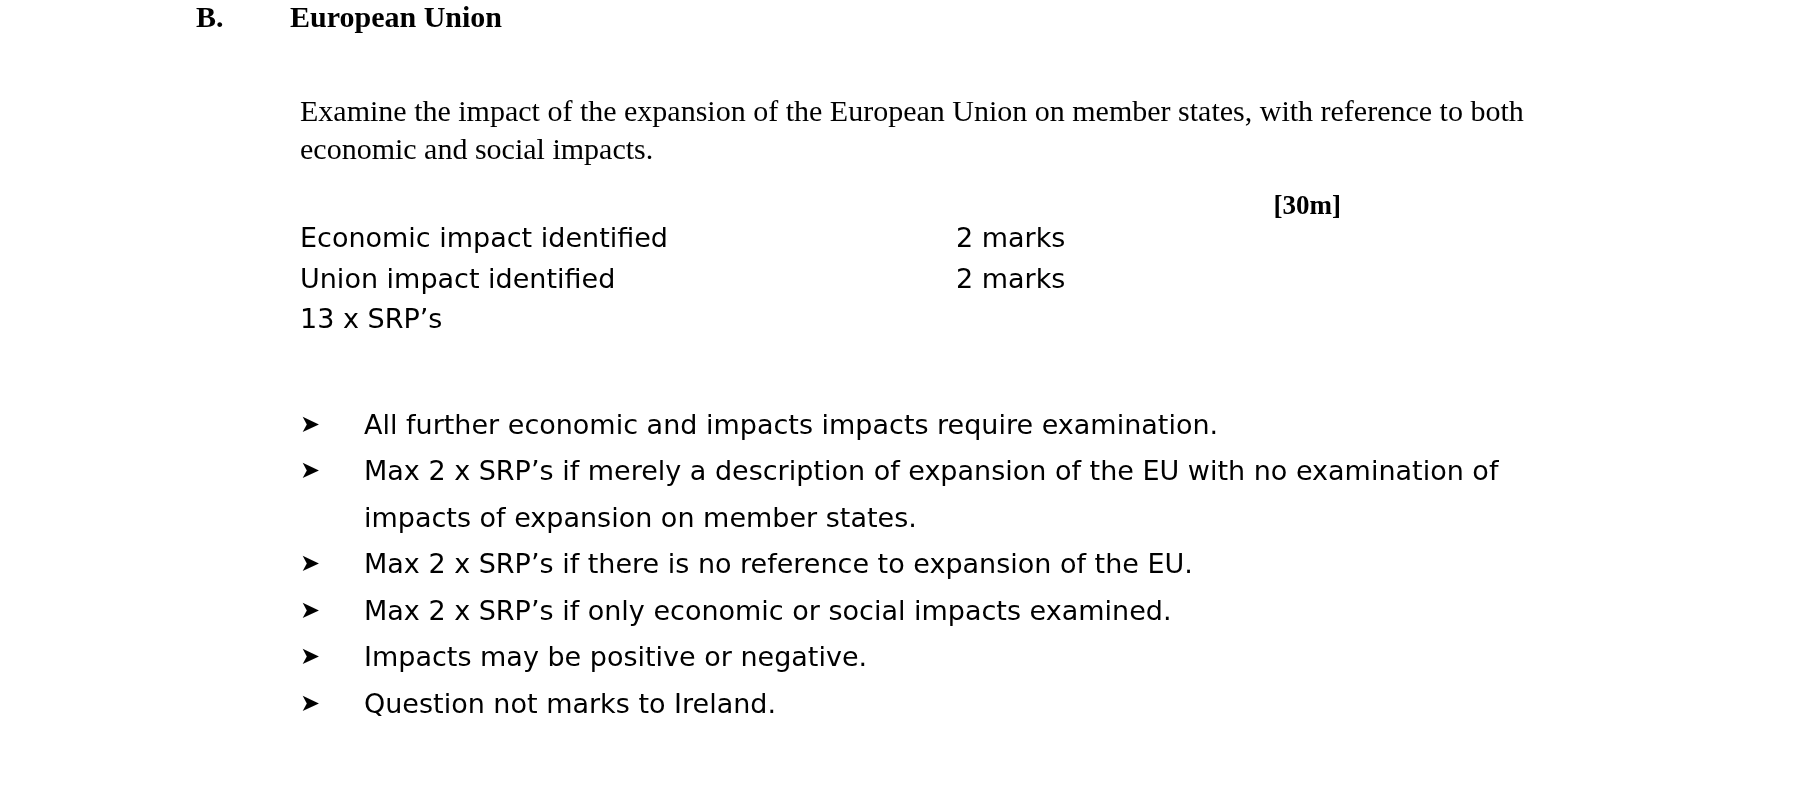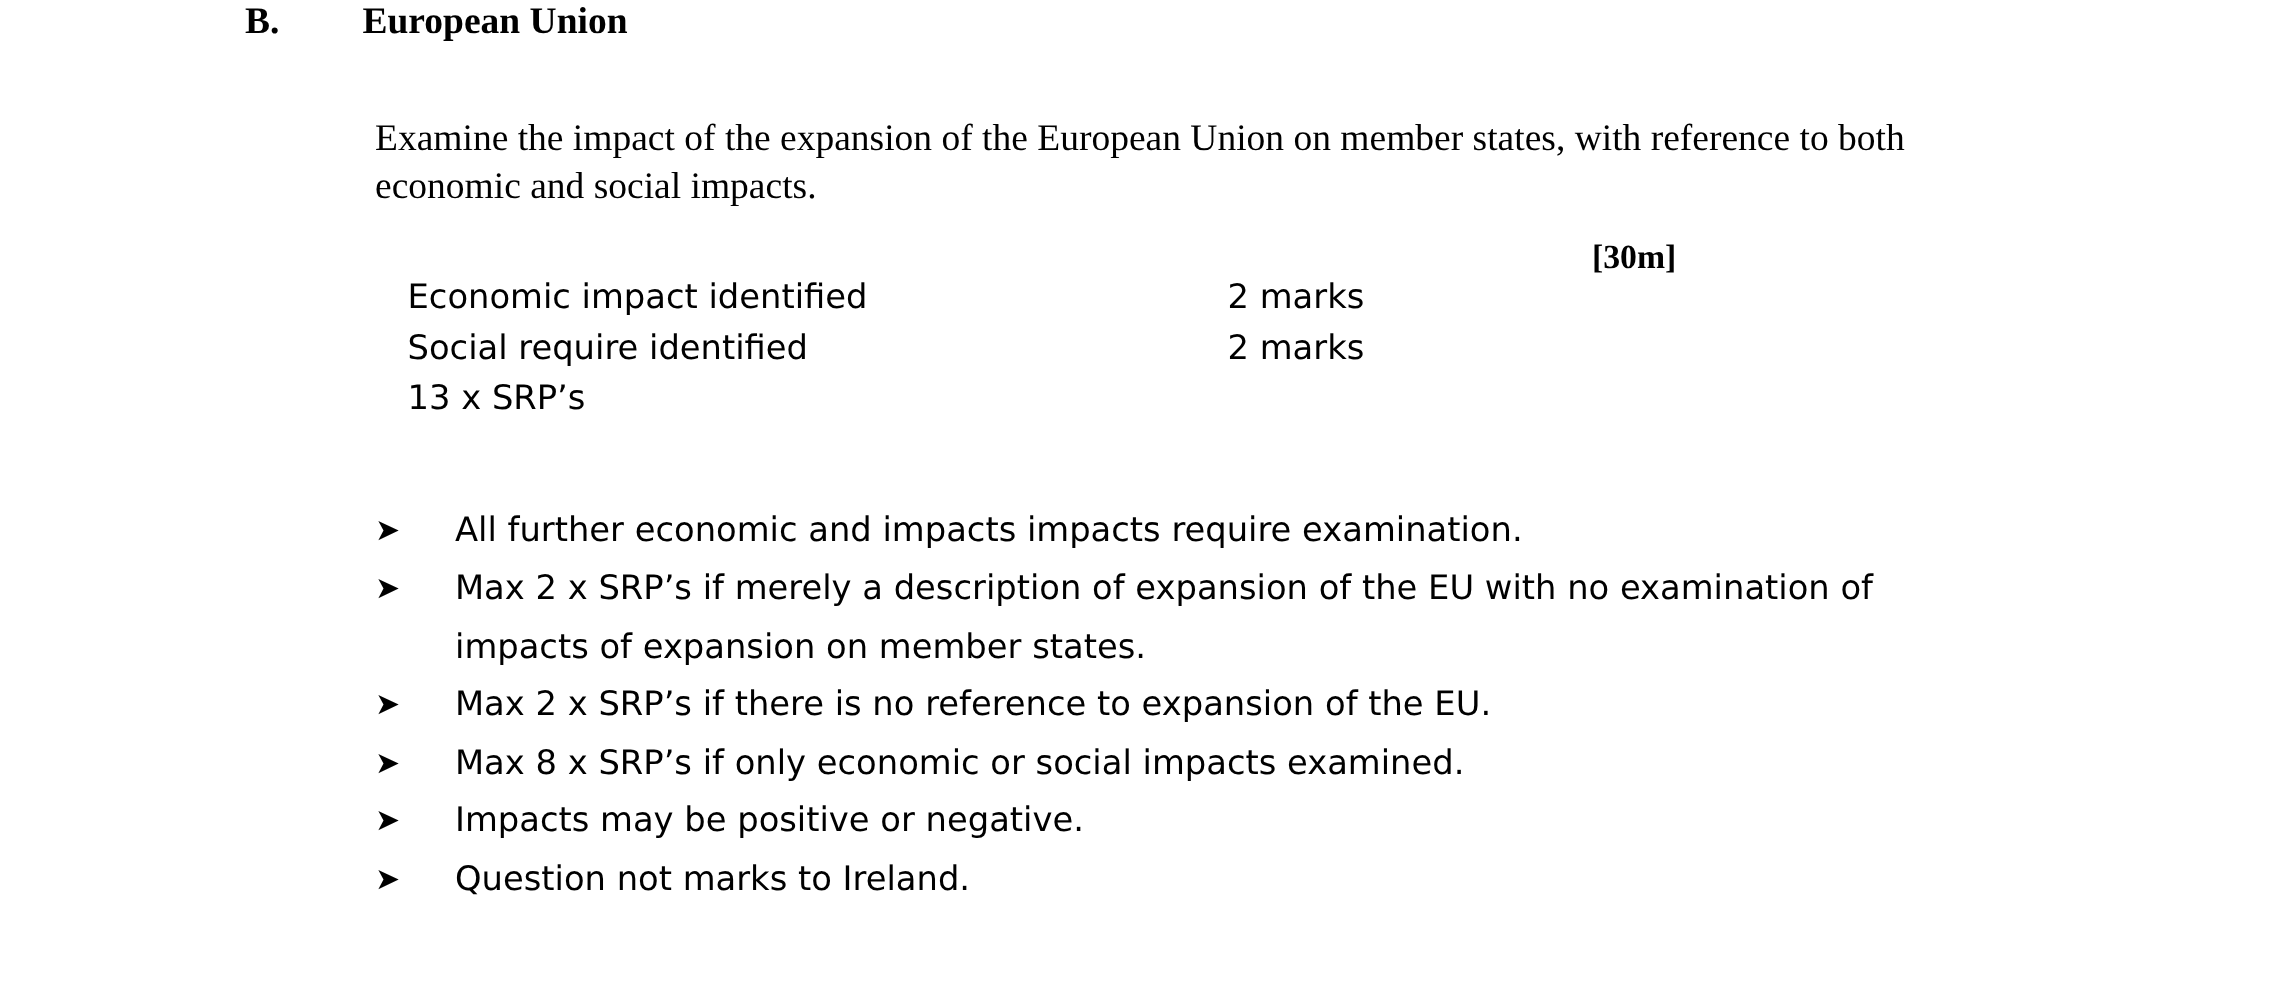--- a/index.html
+++ b/index.html
@@ -69,21 +69,20 @@
     position: absolute;
     left: 300px;
     top: 218px;
     width: 1000px;
     font-family: "DejaVu Sans", sans-serif;
     font-size: 27px;
     line-height: 1.50;
   }
   .scheme-row {
     display: flex;
-    margin-left: 26px;
   }
   .scheme-desc {
     flex: 0 0 656px;
   }
   .scheme-mark {
     flex: 0 0 auto;
     text-align: center;
   }
 
   
@@ -125,21 +124,21 @@
   <div class="question-body">Examine the impact of the expansion of the European Union on member states, with reference to both economic and social impacts.</div>
 
   <div class="marks-total">[30m]</div>
 
   <div class="scheme">
     <div class="scheme-row">
       <div class="scheme-desc">Economic impact identified</div>
       <div class="scheme-mark">2 marks</div>
     </div>
     <div class="scheme-row">
-      <div class="scheme-desc">Social require identified</div>
+      <div class="scheme-desc">Union impact identified</div>
       <div class="scheme-mark">2 marks</div>
     </div>
     <div class="scheme-row">
       <div class="scheme-mark">13 x SRP’s</div>
     </div>
   </div>
 
   <div class="bullets">
     <div class="bullet-item">
       <span class="bullet-marker">➤</span>
@@ -148,21 +147,21 @@
     <div class="bullet-item">
       <span class="bullet-marker">➤</span>
       <span class="bullet-text">Max 2 x SRP’s if merely a description of expansion of the EU with no examination of impacts of expansion on member states.</span>
     </div>
     <div class="bullet-item">
       <span class="bullet-marker">➤</span>
       <span class="bullet-text">Max 2 x SRP’s if there is no reference to expansion of the EU.</span>
     </div>
     <div class="bullet-item">
       <span class="bullet-marker">➤</span>
-      <span class="bullet-text">Max 8 x SRP’s if only economic or social impacts examined.</span>
+      <span class="bullet-text">Max 2 x SRP’s if only economic or social impacts examined.</span>
     </div>
     <div class="bullet-item">
       <span class="bullet-marker">➤</span>
       <span class="bullet-text">Impacts may be positive or negative.</span>
     </div>
     <div class="bullet-item">
       <span class="bullet-marker">➤</span>
       <span class="bullet-text">Question not marks to Ireland.</span>
     </div>
   </div>

